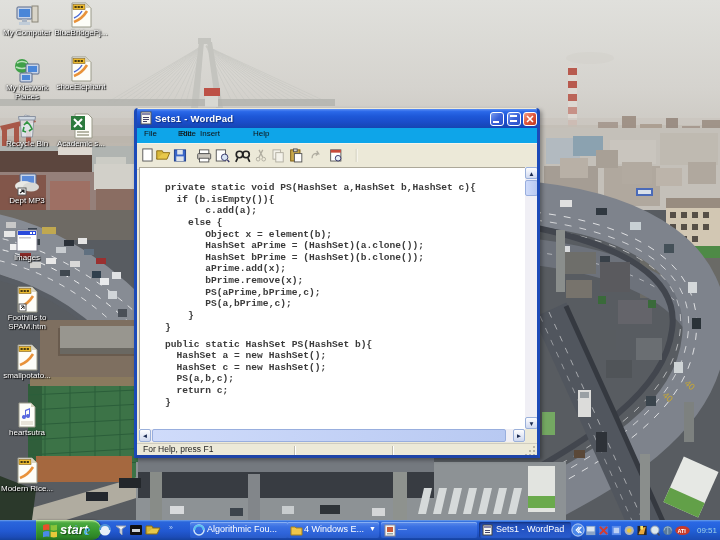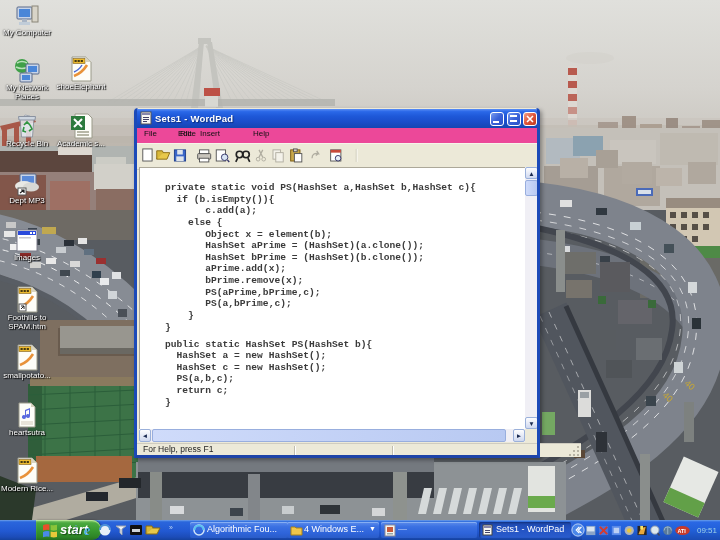--- a/index.html
+++ b/index.html
@@ -10,32 +10,32 @@
 .dlab{margin-top:1px;font-size:8px;line-height:8.5px;color:#fff;text-shadow:1px 1px 1px #000, 0 0 2px #000;}
 
 #win{position:absolute;left:134px;top:108px;width:406px;height:350px;background:#ece9d8;border-radius:4px 4px 0 0;box-shadow:2px 2px 4px rgba(0,0,0,.35);}
 #frame{z-index:5;position:absolute;left:0;top:0;width:406px;height:350px;border-radius:4px 4px 0 0;box-sizing:border-box;border-left:3px solid #1c4ab8;border-right:3px solid #1c4ab8;border-bottom:3px solid #1e44a8;pointer-events:none;}
 #title{position:absolute;left:1px;top:1px;width:404px;height:19px;border-radius:3px 3px 0 0;background:linear-gradient(180deg,#5a8ef5 0%,#2a68e8 14%,#1e58d8 38%,#1a4ecb 66%,#1545b2 100%);}
 #title .txt{position:absolute;left:20px;top:4px;color:#fff;font-weight:bold;font-size:9.5px;letter-spacing:.2px;text-shadow:1px 1px 1px #10307a;}
 .tbtn{position:absolute;top:3px;width:14px;height:14px;border-radius:3px;border:1px solid #fff;box-sizing:border-box;font-size:9px;color:#fff;text-align:center;line-height:12px;}
 #bmin{left:355px;background:linear-gradient(135deg,#7a9cf0 0%,#3a62d8 50%,#2a50c8 100%);}
 #bmax{left:372px;background:linear-gradient(135deg,#7a9cf0 0%,#3a62d8 50%,#2a50c8 100%);}
 #bclose{left:388px;background:linear-gradient(135deg,#f0a088 0%,#e0553a 50%,#c03a20 100%);}
-#menubar{position:absolute;left:3px;top:20px;width:400px;height:15px;background:#ec4899;font-size:8px;color:#111;}
+#menubar{position:absolute;left:3px;top:20px;width:400px;height:15px;background:#0ea5e9;font-size:8px;color:#111;}
 #menubar span{position:absolute;top:1px;}
 #toolbar{position:absolute;left:3px;top:35px;width:400px;height:25px;background:#ece9d8;border-top:1px solid #f6f4ea;border-bottom:1px solid #cfccc0;}
 #docarea{position:absolute;left:5px;top:59px;width:386px;height:262px;background:#fff;border-left:1px solid #aca899;border-top:1px solid #aca899;}
 #doctext,#doctext2{position:absolute;left:25px;top:14px;font-family:"Liberation Mono",monospace;font-size:9.6px;font-weight:bold;line-height:11.62px;color:#3a3a3a;white-space:pre;}
 #doctext2{top:170.5px;}
 #vscroll{position:absolute;left:391px;top:59px;width:13px;height:262px;background:#f0eff5;}
 #hscroll{position:absolute;left:5px;top:321px;width:386px;height:13px;background:#f0eff5;}
 #corner{position:absolute;left:391px;top:321px;width:13px;height:13px;background:#ece9d8;}
 .sbtn{position:absolute;background:linear-gradient(180deg,#fdfdfe,#cfd8ef);border:1px solid #9ab0da;border-radius:2px;box-sizing:border-box;color:#1a2a50;font-size:6.5px;text-align:center;line-height:11px;}
 .sthumb{background:linear-gradient(90deg,#cfdbfa,#b8c9f2);border:1px solid #98aede;border-radius:2px;box-sizing:border-box;position:absolute;}
-#status{position:absolute;left:3px;top:335px;width:444px;height:13px;background:#ece9d8;border-top:1px solid #cfccc0;font-size:8.5px;color:#222;}
+#status{position:absolute;left:3px;top:335px;width:400px;height:13px;background:#ece9d8;border-top:1px solid #cfccc0;font-size:8.5px;color:#222;}
 
 #taskbar{position:absolute;left:0;top:520px;width:720px;height:20px;background:linear-gradient(180deg,#79a5e8 0%,#3a77e0 6%,#2a65dc 12%,#2259d2 55%,#1c4cb8 85%,#15429f 100%);}
 #startbtn{position:absolute;left:0;top:0;width:65px;height:20px;border-radius:0 9px 9px 0;background:linear-gradient(180deg,#8fce75 0%,#4aa93f 15%,#399a30 50%,#2e8427 85%,#246e1e 100%);box-shadow:inset 0 1px 1px #b8e89a, 1px 0 2px rgba(0,0,0,.4);margin-left:36px;}
 #startbtn .st{position:absolute;left:24px;top:2px;color:#fff;font-size:13px;font-weight:bold;font-style:italic;text-shadow:1px 1px 1px #1a4a14;}
 .tkbtn{position:absolute;top:2px;height:16px;border-radius:2px;background:linear-gradient(180deg,#5c8cec 0%,#3a70e2 30%,#2e64da 70%,#2a5cc8 100%);box-shadow:inset 0 1px 0 #86aef2;color:#fff;font-size:9px;}
 .tkbtn .ic{position:absolute;left:3px;top:2px;}
 .tkbtn .tx{position:absolute;left:17px;top:2px;white-space:nowrap;overflow:hidden;}
 #tkactive{background:linear-gradient(180deg,#1e48ac 0%,#2454c4 50%,#2a5ccd 100%);box-shadow:inset 1px 1px 2px #12307a;}
 #tray{position:absolute;left:582px;top:0;width:138px;height:20px;background:linear-gradient(180deg,#6aa0ec 0%,#2a68e4 10%,#2260d8 50%,#1a4cb4 100%);}
 #clock{position:absolute;right:3px;top:6px;color:#9ed2e8;font-size:8px;}
@@ -315,20 +315,33 @@
 <div class="dico" style="left:-4px;top:3px;">
   <svg width="25" height="25" viewBox="0 0 25 25">
     <rect x="2" y="4" width="15" height="12" rx="1" fill="#c8d4e8" stroke="#5a6a8a"></rect>
     <rect x="4" y="6" width="11" height="8" fill="#4a86d8"></rect>
     <rect x="17" y="3" width="6" height="16" fill="#d8d4c8" stroke="#8a8678"></rect>
     <rect x="7" y="16" width="5" height="3" fill="#a8b4c4"></rect>
     <rect x="4" y="19" width="11" height="3" fill="#c0ccd8"></rect>
   </svg>
   <div class="dlab">My Computer</div>
 </div>
+<div class="dico" style="left:50px;top:2px;">
+  <svg width="25" height="26" viewBox="0 0 25 26">
+    <path d="M3,1 h14 l5,5 v19 h-19 z" fill="#fdfdf8" stroke="#9a9a8a"></path>
+    <path d="M17,1 l5,5 h-5 z" fill="#d8d4c0"></path>
+    <rect x="4" y="2.5" width="12" height="5" fill="#ecba2e" stroke="#7a5a1a" stroke-width="0.6"></rect>
+    <rect x="5.5" y="4" width="2.2" height="2" fill="#463a10"></rect>
+        <rect x="8.6" y="4" width="2.2" height="2" fill="#463a10"></rect>
+        <rect x="11.7" y="4" width="2.2" height="2" fill="#463a10"></rect>
+    <path d="M5,20 Q13,17 18,9" stroke="#e8923a" stroke-width="2.6" fill="none"></path>
+    <path d="M5,16 Q10,14 13,9" stroke="#4a6ad8" stroke-width="1.4" fill="none"></path>
+  </svg>
+  <div class="dlab">BlueBridgePj...</div>
+</div>
 <div class="dico" style="left:-4px;top:58px;">
   <svg width="27" height="25" viewBox="0 0 27 25">
     <circle cx="8" cy="8" r="7" fill="#3fa048"></circle>
     <path d="M3,5 Q8,2 13,5 M2,9 Q8,12 14,9" stroke="#b8e0b8" stroke-width="1.5" fill="none"></path>
     <rect x="12" y="6" width="13" height="10" rx="1" fill="#c8d4e8" stroke="#5a6a8a"></rect>
     <rect x="14" y="8" width="9" height="6" fill="#4a86d8"></rect>
     <rect x="6" y="15" width="12" height="9" rx="1" fill="#c8d4e8" stroke="#5a6a8a"></rect>
     <rect x="8" y="17" width="8" height="5" fill="#4a86d8"></rect>
   </svg>
   <div class="dlab">My Network<br>Places</div>

